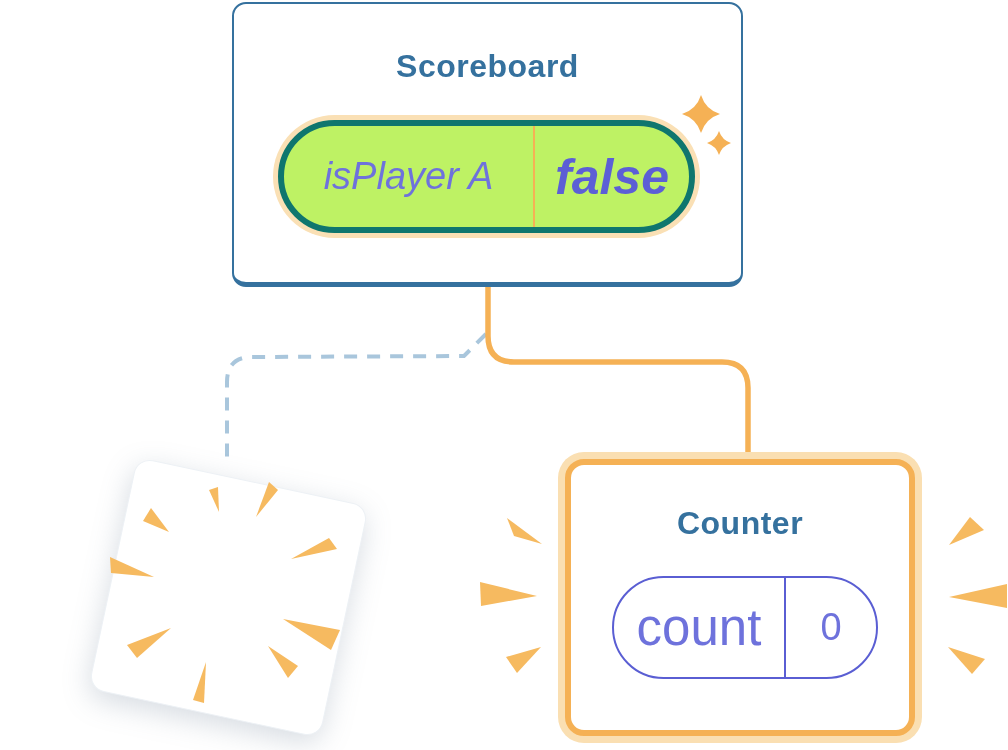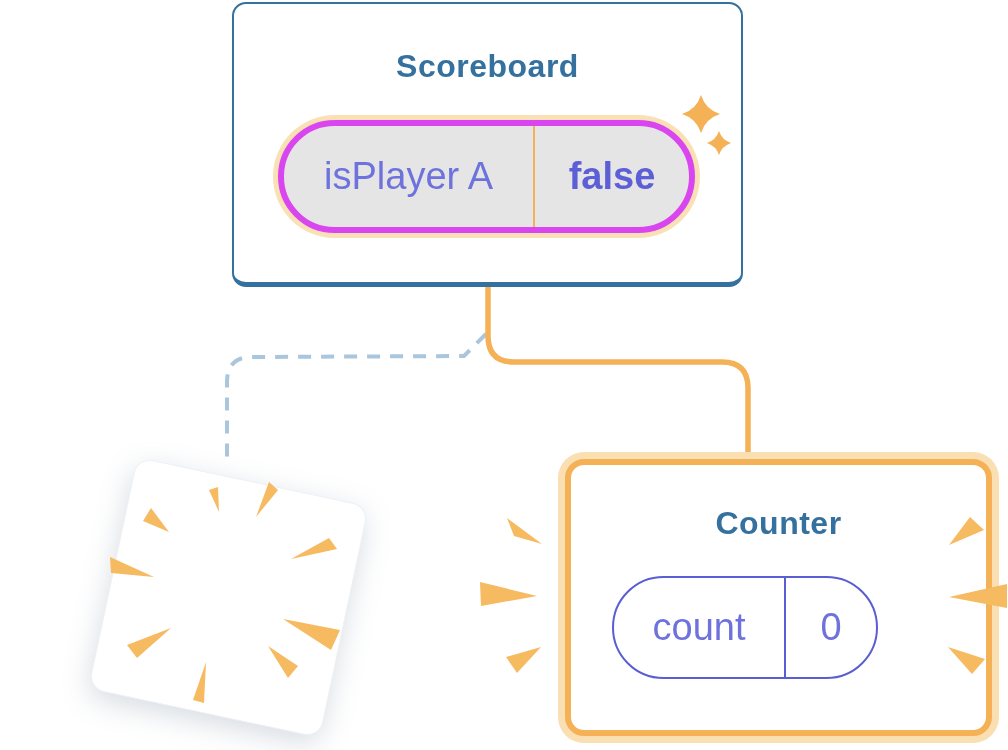--- a/index.html
+++ b/index.html
@@ -19,52 +19,52 @@
   }
   .card-title{
     position:absolute;left:0;top:44px;width:100%;text-align:center;
     font-size:32px;font-weight:600;color:#35719E;line-height:1.15;letter-spacing:.5px;
   }
   .state-pill-glow{
     position:absolute;left:39px;top:111px;width:427px;height:123px;box-sizing:border-box;
     background:#FAE0B5;border-radius:999px;padding:5px;
   }
   .state-pill{
-    box-sizing:border-box;width:100%;height:100%;background:#e5e5e5;
-    border:6px solid #d946ef;border-radius:999px;display:flex;align-items:stretch;overflow:hidden;
+    box-sizing:border-box;width:100%;height:100%;background:#bef264;
+    border:6px solid #0f766e;border-radius:999px;display:flex;align-items:stretch;overflow:hidden;font-style:italic;
   }
   .state-pill .cell-name{
     flex:0 0 249px;border-right:2px solid #F5B155;
     display:flex;align-items:center;justify-content:center;
     font-size:38px;color:#6E72DC;
   }
   .state-pill .cell-value{
     flex:1 1 auto;display:flex;align-items:center;justify-content:center;
-    font-size:38px;font-weight:700;color:#5C5FD6;
+    font-size:50px;font-weight:700;color:#5C5FD6;
   }
 
   
   .counter-card-glow{
-    position:absolute;left:558px;top:452px;width:441px;height:291px;box-sizing:border-box;
+    position:absolute;left:558px;top:452px;width:364px;height:291px;box-sizing:border-box;
     background:#FADFB2;border-radius:26px;padding:7px;z-index:1;
   }
   .counter-card{
     position:relative;box-sizing:border-box;width:100%;height:100%;
     background:#ffffff;border:6px solid #F5B155;border-radius:19px;
   }
   .counter-card .card-title{top:40px;}
   .counter-pill{
     position:absolute;left:41px;top:111px;width:266px;height:103px;box-sizing:border-box;
     background:#ffffff;border:2px solid #5A5ED3;border-radius:999px;
     display:flex;align-items:stretch;overflow:hidden;
   }
   .counter-pill .cell-name{
     flex:0 0 170px;border-right:2px solid #5A5ED3;
     display:flex;align-items:center;justify-content:center;
-    font-size:38px;color:#6E72DC;
+    font-size:51px;color:#6E72DC;
   }
   .counter-pill .cell-value{
     flex:1 1 auto;display:flex;align-items:center;justify-content:center;
     font-size:38px;color:#6E72DC;
   }
 
   
   .destroyed-card{
     position:absolute;left:110px;top:479px;width:235px;height:235px;
     background:#ffffff;border:1px solid #EDF1F5;border-radius:16px;

